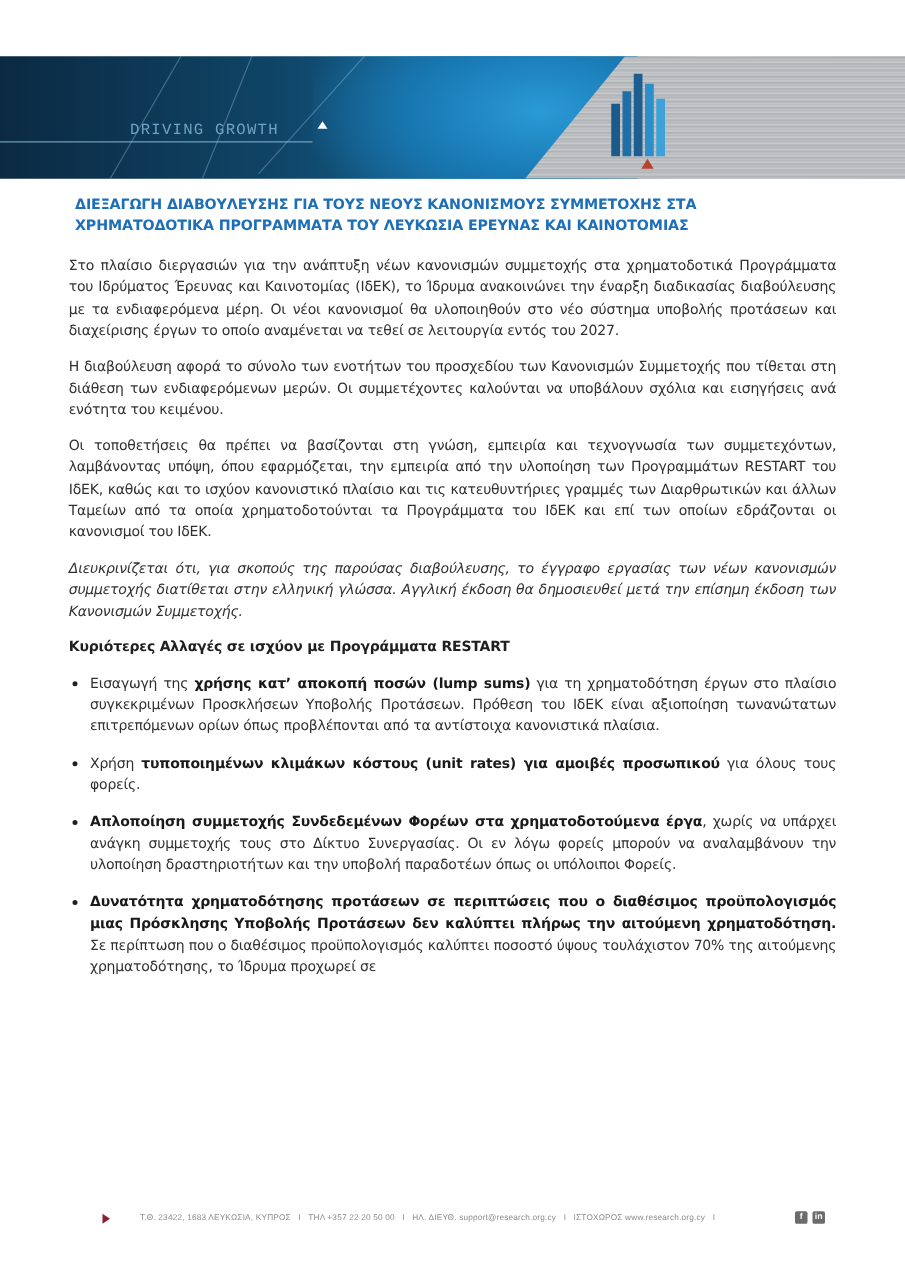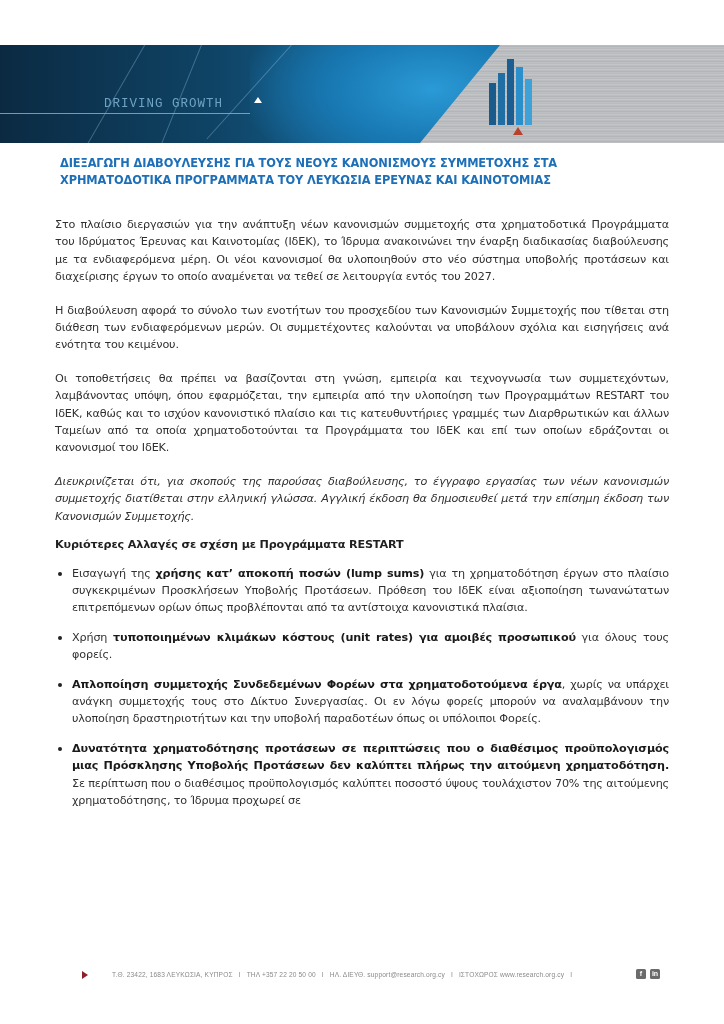--- a/index.html
+++ b/index.html
@@ -44,21 +44,21 @@
 
   .title {
     position: absolute; left: 60px; top: 155px; width: 604px; 
     font-family: "DejaVu Sans", sans-serif; font-weight: bold; font-size: 11.4px; line-height: 17px;
     color: #1d6fb8; letter-spacing: -0.1px;
   }
   .content {
     position: absolute; left: 55px; top: 200px; width: 614px;
     font-size: 11.2px; line-height: 17.4px; color: #303030; letter-spacing: -0.15px;
   }
-  .content p { margin: 16px 0 11px 0; text-align: justify; }
+  .content p { margin: 4px 0 11px 0; text-align: justify; }
   .content h3 { margin: 0 0 11px 0; font-size: 11.2px; font-weight: bold; color: #1f1f1f; }
   .content .it { font-style: italic; }
   .content ul { margin: 0; padding: 0; list-style: none; }
   .content li { position: relative; padding-left: 17px; margin-bottom: 12px; text-align: justify; }
   .content li .dot {
     position: absolute; left: 3px; top: 7px; width: 4px; height: 4px; border-radius: 50%; background: #222;
   }
   .content b { color: #1a1a1a; }
 
   .footer {
@@ -103,21 +103,21 @@
 <div class="title">
   <div>ΔΙΕΞΑΓΩΓΗ ΔΙΑΒΟΥΛΕΥΣΗΣ ΓΙΑ ΤΟΥΣ ΝΕΟΥΣ ΚΑΝΟΝΙΣΜΟΥΣ ΣΥΜΜΕΤΟΧΗΣ ΣΤΑ</div>
   <div>ΧΡΗΜΑΤΟΔΟΤΙΚΑ ΠΡΟΓΡΑΜΜΑΤΑ ΤΟΥ ΛΕΥΚΩΣΙΑ ΕΡΕΥΝΑΣ ΚΑΙ ΚΑΙΝΟΤΟΜΙΑΣ</div>
 </div>
 
 <div class="content">
   <p>Στο πλαίσιο διεργασιών για την ανάπτυξη νέων κανονισμών συμμετοχής στα χρηματοδοτικά Προγράμματα του Ιδρύματος Έρευνας και Καινοτομίας (ΙδΕΚ), το Ίδρυμα ανακοινώνει την έναρξη διαδικασίας διαβούλευσης με τα ενδιαφερόμενα μέρη. Οι νέοι κανονισμοί  θα υλοποιηθούν στο νέο σύστημα υποβολής προτάσεων και διαχείρισης έργων το οποίο αναμένεται να τεθεί σε λειτουργία εντός του 2027.</p>
   <p>Η διαβούλευση αφορά το σύνολο των ενοτήτων του προσχεδίου των Κανονισμών Συμμετοχής που τίθεται στη διάθεση των ενδιαφερόμενων μερών. Οι συμμετέχοντες καλούνται να υποβάλουν σχόλια και εισηγήσεις ανά ενότητα του κειμένου.</p>
   <p>Οι τοποθετήσεις θα πρέπει να βασίζονται στη γνώση, εμπειρία και τεχνογνωσία των συμμετεχόντων, λαμβάνοντας υπόψη, όπου εφαρμόζεται, την εμπειρία από την υλοποίηση των Προγραμμάτων RESTART του ΙδΕΚ, καθώς και το ισχύον κανονιστικό πλαίσιο και τις κατευθυντήριες γραμμές των Διαρθρωτικών και άλλων Ταμείων από τα οποία χρηματοδοτούνται τα Προγράμματα του ΙδΕΚ και επί των οποίων εδράζονται οι κανονισμοί του ΙδΕΚ.</p>
   <p class="it">Διευκρινίζεται ότι, για σκοπούς της παρούσας διαβούλευσης, το έγγραφο εργασίας των νέων κανονισμών συμμετοχής διατίθεται στην ελληνική γλώσσα. Αγγλική έκδοση θα δημοσιευθεί μετά την επίσημη έκδοση των Κανονισμών Συμμετοχής.</p>
-  <h3>Κυριότερες Αλλαγές σε σχέση με Προγράμματα RESTART</h3>
+  <h3>Κυριότερες Αλλαγές σε ισχύον με Προγράμματα RESTART</h3>
   <ul>
     <li>
       <span class="dot"></span>
       <span>Εισαγωγή της </span><b>χρήσης κατ’ αποκοπή ποσών (lump sums)</b><span> για τη χρηματοδότηση έργων στο πλαίσιο συγκεκριμένων Προσκλήσεων Υποβολής Προτάσεων. Πρόθεση του ΙδΕΚ είναι αξιοποίηση τωνανώτατων επιτρεπόμενων ορίων όπως προβλέπονται από τα αντίστοιχα κανονιστικά πλαίσια.</span>
     </li>
     <li>
       <span class="dot"></span>
       <span>Χρήση </span><b>τυποποιημένων κλιμάκων κόστους (unit rates) για αμοιβές προσωπικού</b><span> για όλους τους φορείς.</span>
     </li>
     <li>

